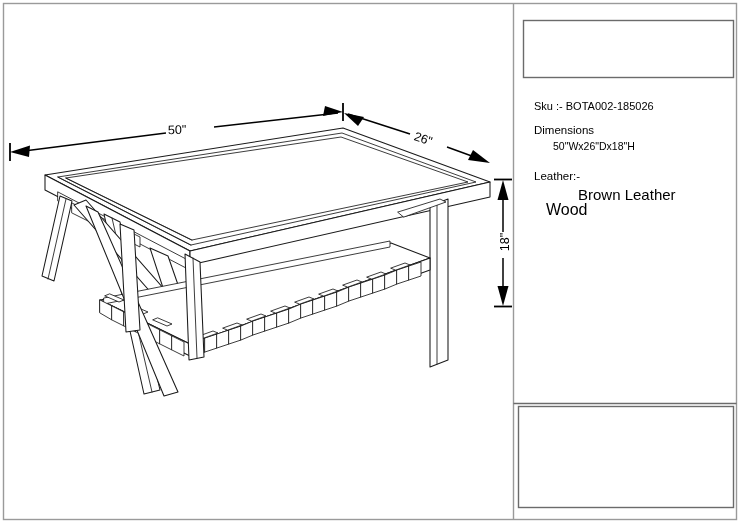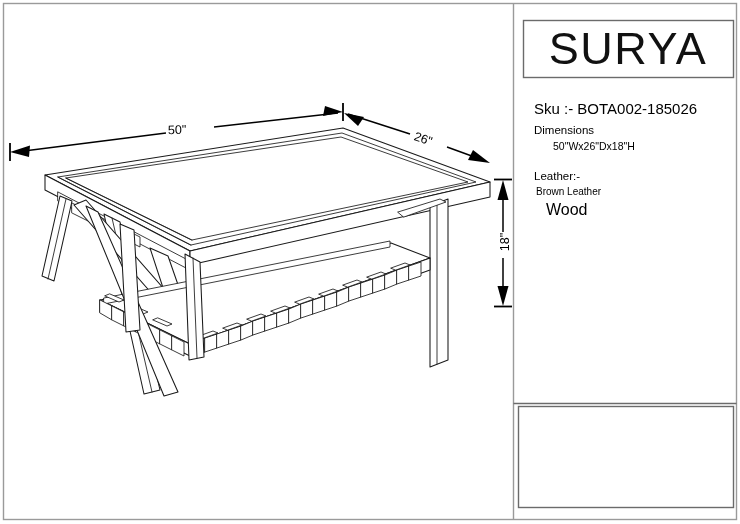--- a/index.html
+++ b/index.html
@@ -88,25 +88,25 @@
     justify-content: center;
   }
   #brand-wordmark {
     font-family: "Liberation Sans", sans-serif;
     font-size: 45px;
     letter-spacing: 1.5px;
     color: #111111;
     line-height: 1;
     font-weight: 400;
   }
-  #sku-line      { left: 534px; top: 100px; font-size: 15px; }
+  #sku-line      { left: 534px; top: 100px; font-size: 11px; }
   #dims-label    { left: 534px; top: 124px; font-size: 11.5px; }
   #dims-value    { left: 553px; top: 140px; font-size: 10.5px; }
   #material-label{ left: 534px; top: 170px; font-size: 11.5px; }
-  #material-1    { left: 536px; top: 186px; font-size: 10px; }
+  #material-1    { left: 578px; top: 186px; font-size: 15px; }
   #material-2    { left: 546px; top: 201px; font-size: 16px; }
 
   
   .dim-label {
     position: absolute;
     color: #000000;
     font-family: "Liberation Sans", sans-serif;
     font-size: 12.5px;
     white-space: pre;
   }
@@ -264,23 +264,20 @@
 
       <polygon class="draw white-fill" points="120,224 134,230 140,330 126,332"></polygon>
 
     </g>
   </svg>
 
   <div class="dim-label" id="label-width">50"</div>
   <div class="dim-label" id="label-depth">26"</div>
   <div class="dim-label" id="label-height">18"</div>
 
-  <div id="brand-box">
-    <span id="brand-wordmark">SURYA</span>
-  </div>
 
   <div class="tb-text" id="sku-line">Sku :- BOTA002-185026</div>
 
   <div class="tb-text" id="dims-label">Dimensions</div>
 
   <div class="tb-text" id="dims-value">50"Wx26"Dx18"H</div>
 
   <div class="tb-text" id="material-label">Leather:-</div>
 
   <div class="tb-text" id="material-1">Brown Leather</div>

